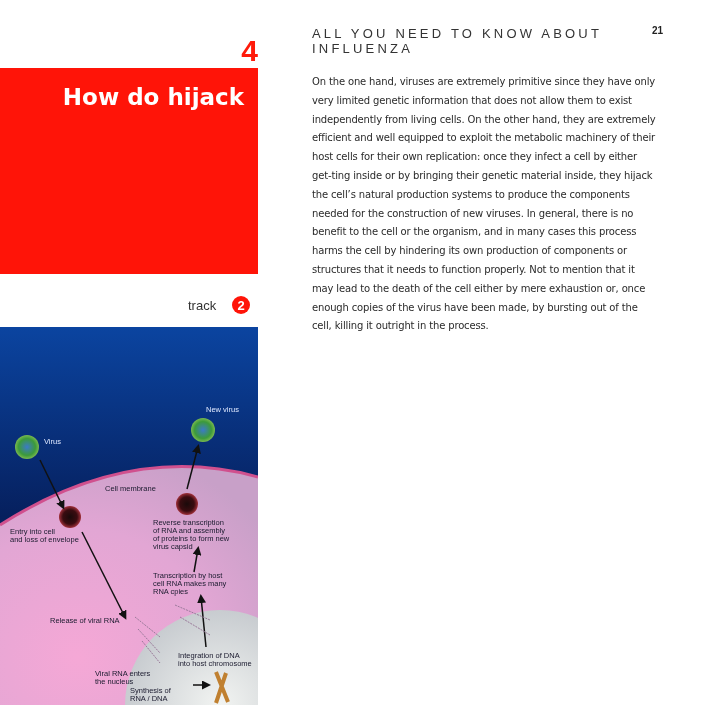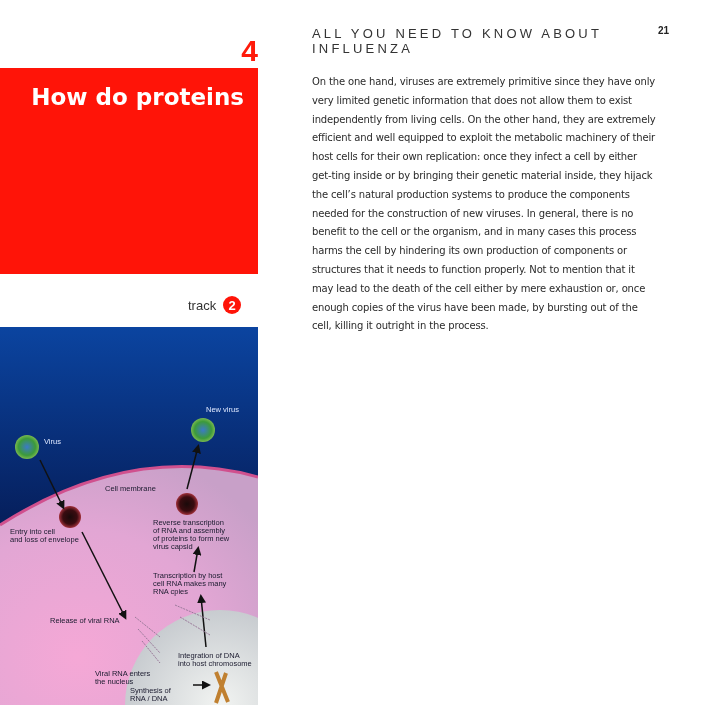--- a/index.html
+++ b/index.html
@@ -1,40 +1,40 @@
 <!DOCTYPE html>
 <html><head>
 <meta charset="utf-8">
 <style>
   html, body { margin:0; padding:0; background:#ffffff; }
   body { width:705px; height:705px; position:relative; overflow:hidden; font-family:"Liberation Sans", "DejaVu Sans", sans-serif; }
   .running-head { position:absolute; left:312px; top:26px; font-size:13px; letter-spacing:3.2px; color:#333; }
-  .page-num { position:absolute; left:652px; top:25px; font-size:10px; font-weight:bold; color:#222;margin-left:6px; }
+  .page-num { position:absolute; left:652px; top:25px; font-size:10px; font-weight:bold; color:#222; }
   .chapter-num { position:absolute; left:216px; top:34px; width:42px; text-align:right; font-size:30px; font-weight:bold; color:#ff1a0a; line-height:34px; }
   .red-block { position:absolute; left:0; top:68px; width:258px; height:206px; background:#ff1408; }
   .red-title { position:absolute; right:14px; top:14px; text-align:right; color:#fff; font-size:23px; line-height:30px; font-weight:bold; font-family:"DejaVu Sans", sans-serif; }
-  .track { position:absolute; left:188px; top:296px; font-size:13px; color:#333; display:flex; align-items:center; gap:7px; }
+  .track { position:absolute; left:188px; top:296px; font-size:13px; color:#333; display:flex; align-items:center; gap:16px; }
   .track-badge { width:18px; height:18px; border-radius:50%; background:#ff1408; color:#fff; font-weight:bold; font-size:13px; display:flex; align-items:center; justify-content:center; }
   .body-text { position:absolute; left:312px; top:73px; width:345px; font-size:10px; line-height:18.8px; color:#2a2a2a; font-family:"DejaVu Sans", sans-serif; letter-spacing:-0.15px; }
   .body-text p { margin:0; }
   .figure { position:absolute; left:0; top:327px; width:258px; height:378px; overflow:hidden; }
   .figure svg { display:block; }
   .lbl { font-family:"Liberation Sans", sans-serif; font-size:7.5px; fill:#1a1a2e; }
   .lbl-w { font-family:"Liberation Sans", sans-serif; font-size:7.5px; fill:#dfe8ff; }
 </style>
 </head>
 <body>
 
 <div class="running-head">ALL YOU NEED TO KNOW ABOUT INFLUENZA</div>
 <div class="page-num">21</div>
 
 <div class="chapter-num">4</div>
 <div class="red-block">
   <div class="red-title">
-    <div>How do proteins</div>
+    <div>How do hijack</div>
   </div>
 </div>
 
 <div class="track">
   <span>track</span>
   <span class="track-badge">2</span>
 </div>
 
 <div class="body-text">
   <p>On the one hand, viruses are extremely primitive since they have only very limited genetic information that does not allow them to exist independently from living cells. On the other hand, they are extremely efficient and well equipped to exploit the metabolic machinery of their host cells for their own replication: once they infect a cell by either get-ting inside or by bringing their genetic material inside, they hijack the cell’s natural production systems to produce the components needed for the construction of new viruses. In general, there is no benefit to the cell or the organism, and in many cases this process harms the cell by hindering its own production of components or structures that it needs to function properly. Not to mention that it may lead to the death of the cell either by mere exhaustion or, once enough copies of the virus have been made, by bursting out of the cell, killing it outright in the process.</p>

